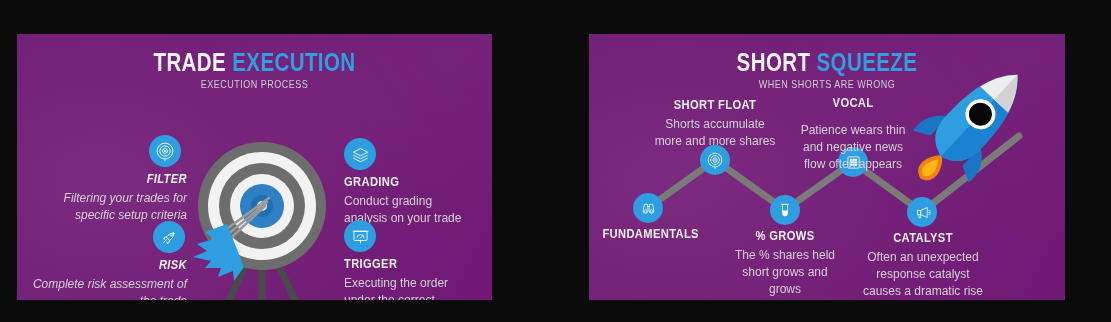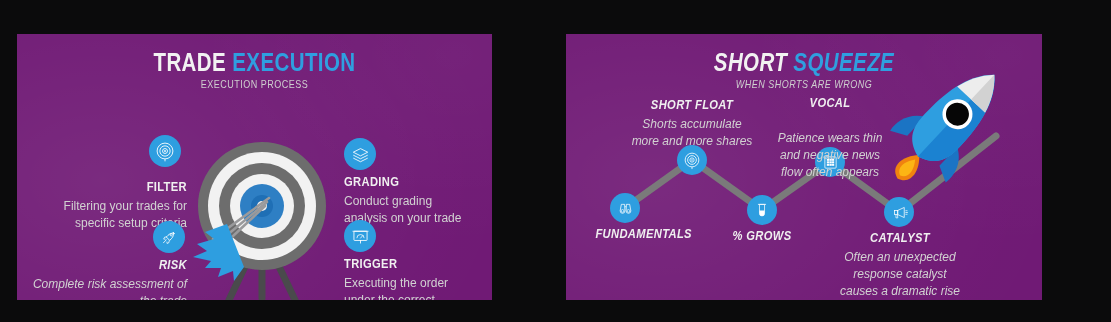--- a/index.html
+++ b/index.html
@@ -20,21 +20,21 @@
     overflow:hidden;
   }
   .panel .vignette{
     position:absolute;inset:0;
     background:
       radial-gradient(120% 150% at 18% 55%, rgba(255,255,255,0.075) 0%, rgba(255,255,255,0.045) 26%, rgba(255,255,255,0.018) 46%, rgba(255,255,255,0.004) 62%, rgba(0,0,0,0) 76%),
       radial-gradient(90% 120% at 92% 8%, rgba(255,255,255,0.035) 0%, rgba(0,0,0,0) 60%);
     pointer-events:none;
   }
   #panel-left{left:17px;top:34px;width:475px;height:266px;}
-  #panel-right{left:566px;top:34px;width:476px;height:266px;font-style:italic;}
+  #panel-right{left:589px;top:34px;width:476px;height:266px;}
 
   
   .title{
     position:absolute;left:0;width:100%;
     text-align:center;
     font-family:"Liberation Sans Narrow","Liberation Sans", sans-serif;
     font-weight:700;
     letter-spacing:.5px;
     line-height:1;
     white-space:nowrap;
@@ -142,21 +142,21 @@
 
     <div class="node" style="left:132px;top:101px;width:32px;height:32px;">
       <svg viewBox="0 0 32 32" width="22" height="22">
         <circle cx="16" cy="16" r="11.5" fill="none" stroke="#ffffff" stroke-width="1.3"></circle>
         <circle cx="16" cy="16" r="7.5" fill="none" stroke="#ffffff" stroke-width="1.3"></circle>
         <circle cx="16" cy="16" r="3.6" fill="none" stroke="#ffffff" stroke-width="1.3"></circle>
         <circle cx="16" cy="16" r="1.3" fill="#ffffff"></circle>
         <path d="M16 27.5 L16 31" stroke="#ffffff" stroke-width="1.3" fill="none"></path>
       </svg>
     </div>
-    <div class="block ta-r" style="left:30px;top:146px;width:140px;">
+    <div class="block ta-r" style="left:30px;top:138px;width:140px;font-style:italic;">
       <div class="blk-title">FILTER</div>
       <div class="blk-body" style="margin-top:4px;">Filtering your trades for specific setup  criteria</div>
     </div>
 
     <div class="node" style="left:136px;top:187px;width:32px;height:32px;">
       <svg viewBox="0 0 32 32" width="20" height="20">
         <path d="M22.5 8.2c1.6 3.6 0.2 7.6-2.8 10.6l-2.6 2.6-5.4-5.4 2.6-2.6c3-3 7-4.4 10.6-2.8z" fill="none" stroke="#ffffff" stroke-width="1.4" stroke-linejoin="round"></path>
         <circle cx="19.5" cy="12.5" r="1.8" fill="none" stroke="#ffffff" stroke-width="1.2"></circle>
         <path d="M12.4 15.8 L9 16.2 L7.4 19.3 L10.4 19.6" fill="none" stroke="#ffffff" stroke-width="1.2" stroke-linejoin="round"></path>
         <path d="M16.3 21.4 L16 24.8 L12.9 26.4 L12.6 23.4" fill="none" stroke="#ffffff" stroke-width="1.2" stroke-linejoin="round"></path>
@@ -232,21 +232,21 @@
 
     <div class="node" style="left:44px;top:159px;width:30px;height:30px;">
       <svg viewBox="0 0 32 32" width="19" height="19">
         <path d="M11.5 9 L9 9 L7 20 a4 4 0 0 0 8 0 L14.5 9 Z" fill="none" stroke="#ffffff" stroke-width="1.3" stroke-linejoin="round"></path>
         <path d="M20.5 9 L23 9 L25 20 a4 4 0 0 1 -8 0 L17.5 9 Z" fill="none" stroke="#ffffff" stroke-width="1.3" stroke-linejoin="round"></path>
         <path d="M14.8 13 L17.2 13" stroke="#ffffff" stroke-width="1.2"></path>
         <circle cx="11" cy="20" r="2.3" fill="none" stroke="#ffffff" stroke-width="1.1"></circle>
         <circle cx="21" cy="20" r="2.3" fill="none" stroke="#ffffff" stroke-width="1.1"></circle>
       </svg>
     </div>
-    <div class="block ta-c" style="left:6px;top:193px;width:106px;margin-left:16px;">
+    <div class="block ta-c" style="left:6px;top:193px;width:106px;">
       <div class="blk-title">FUNDAMENTALS</div>
     </div>
 
     <div class="node" style="left:111px;top:111px;width:30px;height:30px;">
       <svg viewBox="0 0 32 32" width="20" height="20">
         <circle cx="16" cy="16" r="11" fill="none" stroke="#ffffff" stroke-width="1.3"></circle>
         <circle cx="16" cy="16" r="7" fill="none" stroke="#ffffff" stroke-width="1.3"></circle>
         <circle cx="16" cy="16" r="3.4" fill="none" stroke="#ffffff" stroke-width="1.3"></circle>
         <circle cx="16" cy="16" r="1.2" fill="#ffffff"></circle>
         <path d="M16 27 L16 30.5" stroke="#ffffff" stroke-width="1.3"></path>
@@ -259,39 +259,40 @@
 
     <div class="node" style="left:181px;top:161px;width:30px;height:30px;">
       <svg viewBox="0 0 32 32" width="18" height="18">
         <path d="M11.5 6 L20.5 6 L20.5 22 a4.5 4.5 0 0 1 -9 0 Z" fill="none" stroke="#ffffff" stroke-width="1.3" stroke-linejoin="round"></path>
         <path d="M9.5 6 L22.5 6" stroke="#ffffff" stroke-width="1.4" stroke-linecap="round"></path>
         <path d="M11.5 17 L20.5 17 L20.5 22 a4.5 4.5 0 0 1 -9 0 Z" fill="#ffffff"></path>
       </svg>
     </div>
     <div class="block ta-c" style="left:136px;top:195px;width:120px;">
       <div class="blk-title">% GROWS</div>
+      <div class="blk-body" style="margin-top:4px;">The % shares held short grows and grows</div>
     </div>
 
     <div class="node" style="left:249px;top:113px;width:30px;height:30px;">
       <svg viewBox="0 0 32 32" width="19" height="19">
         <rect x="6.5" y="6.5" width="19" height="19" rx="1.5" fill="none" stroke="#ffffff" stroke-width="1.3"></rect>
         <rect x="9.8" y="9.8" width="4" height="3.4" fill="#ffffff"></rect>
         <rect x="14.2" y="9.8" width="4" height="3.4" fill="#ffffff"></rect>
         <rect x="18.6" y="9.8" width="3.6" height="3.4" fill="#ffffff"></rect>
         <rect x="9.8" y="14" width="4" height="3.4" fill="#ffffff"></rect>
         <rect x="14.2" y="14" width="4" height="3.4" fill="#ffffff"></rect>
         <rect x="18.6" y="14" width="3.6" height="3.4" fill="#ffffff"></rect>
         <rect x="9.8" y="18.2" width="4" height="3.4" fill="#ffffff"></rect>
         <rect x="14.2" y="18.2" width="4" height="3.4" fill="#ffffff"></rect>
         <rect x="18.6" y="18.2" width="3.6" height="3.4" fill="#ffffff"></rect>
       </svg>
     </div>
     <div class="block ta-c" style="left:202px;top:62px;width:124px;">
       <div class="blk-title">VOCAL</div>
-      <div class="blk-body" style="margin-top:20px;">Patience wears thin and negative news flow often appears</div>
+      <div class="blk-body" style="margin-top:12px;">Patience wears thin and negative news flow often appears</div>
     </div>
 
     <div class="node" style="left:318px;top:163px;width:30px;height:30px;">
       <svg viewBox="0 0 32 32" width="19" height="19">
         <path d="M24 7.5 L24 24.5 L13 19.5 L13 12.5 Z" fill="none" stroke="#ffffff" stroke-width="1.3" stroke-linejoin="round"></path>
         <rect x="7.5" y="12.5" width="5.5" height="7" fill="none" stroke="#ffffff" stroke-width="1.3"></rect>
         <path d="M10 19.5 L10 25 L13.2 25 L12.4 19.5" fill="none" stroke="#ffffff" stroke-width="1.2" stroke-linejoin="round"></path>
         <path d="M26.6 13 L28.8 13 M26.6 16 L29.4 16 M26.6 19 L28.8 19" stroke="#ffffff" stroke-width="1.2" stroke-linecap="round"></path>
       </svg>
     </div>

